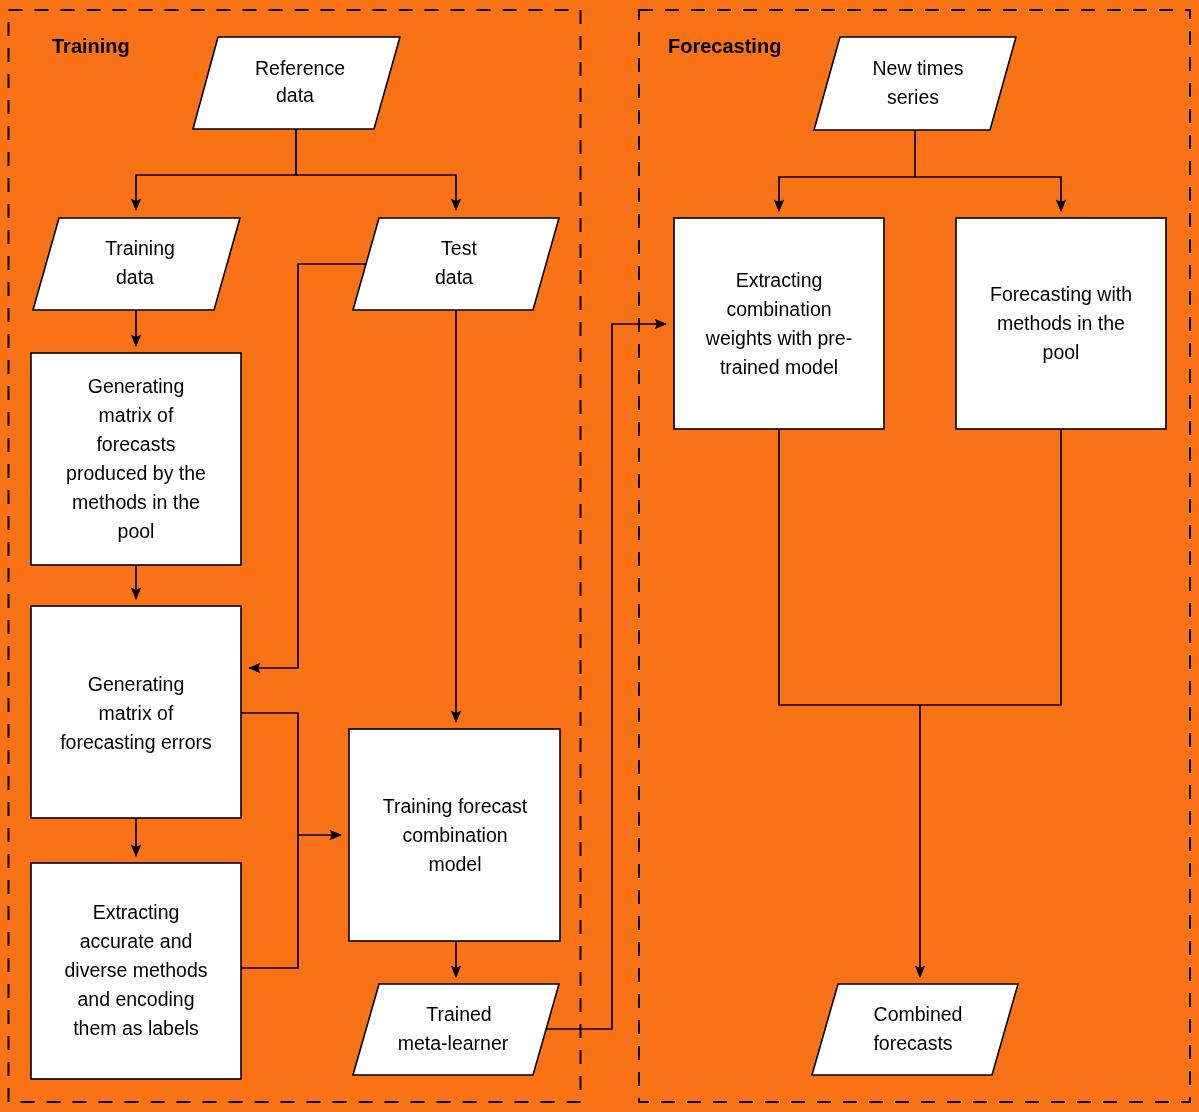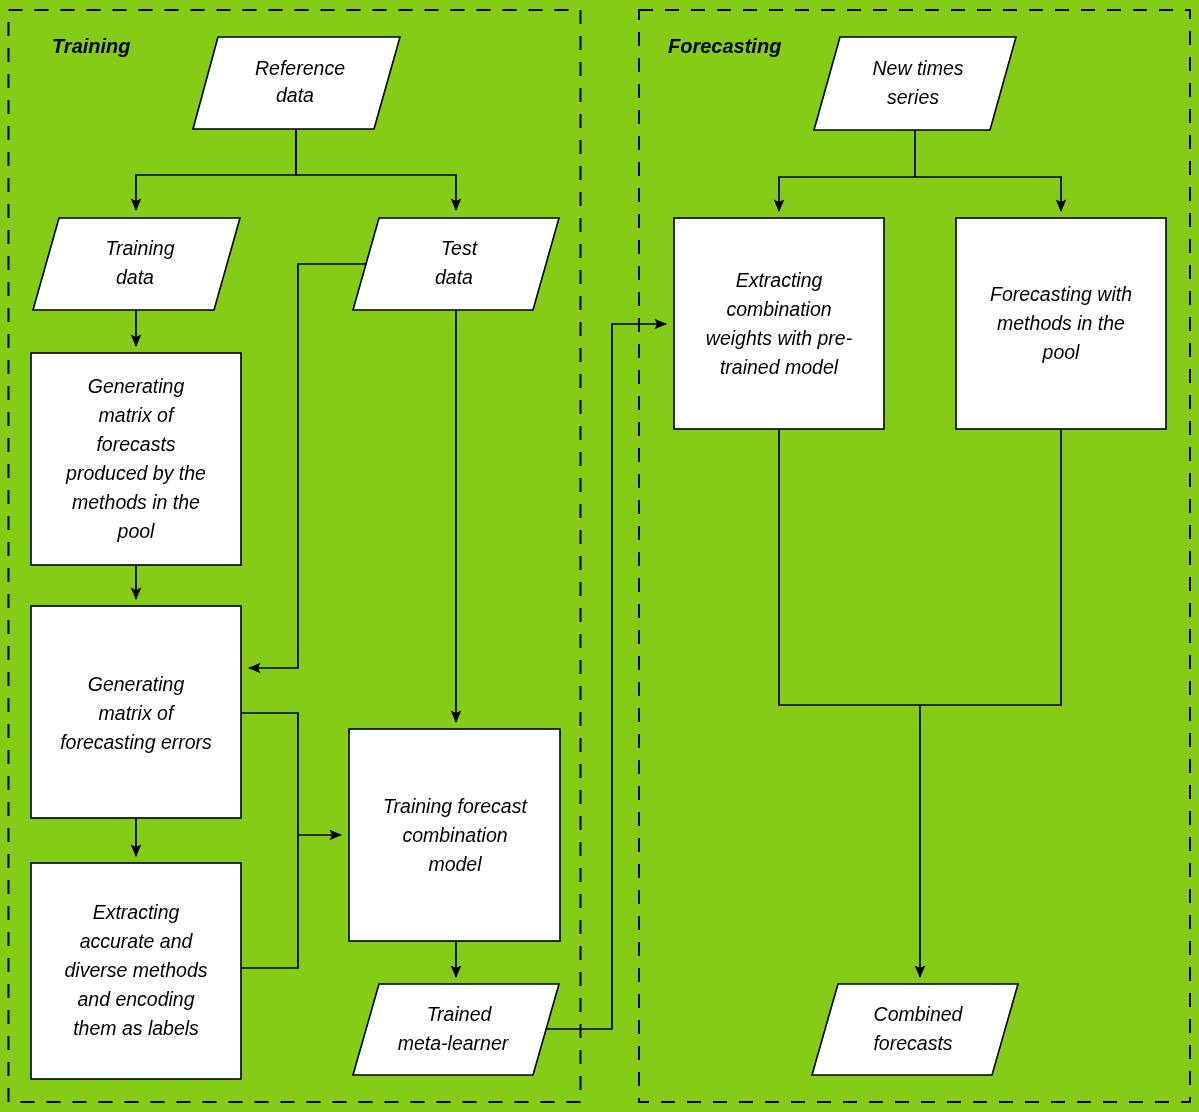--- a/index.html
+++ b/index.html
@@ -4,23 +4,22 @@
 <style>
   html, body {
     margin: 0;
     padding: 0;
     background: #ffffff;
   }
   #root {
     position: relative;
     width: 1199px;
     height: 1112px;
-    background: #84cc16;
+    background: #f97316;
     font-family: "Liberation Sans", sans-serif;
-    font-style: italic;
   }
   svg.flow {
     position: absolute;
     top: 0;
     left: 0;
     width: 1199px;
     height: 1112px;
     display: block;
   }
   .shape-stroke {

